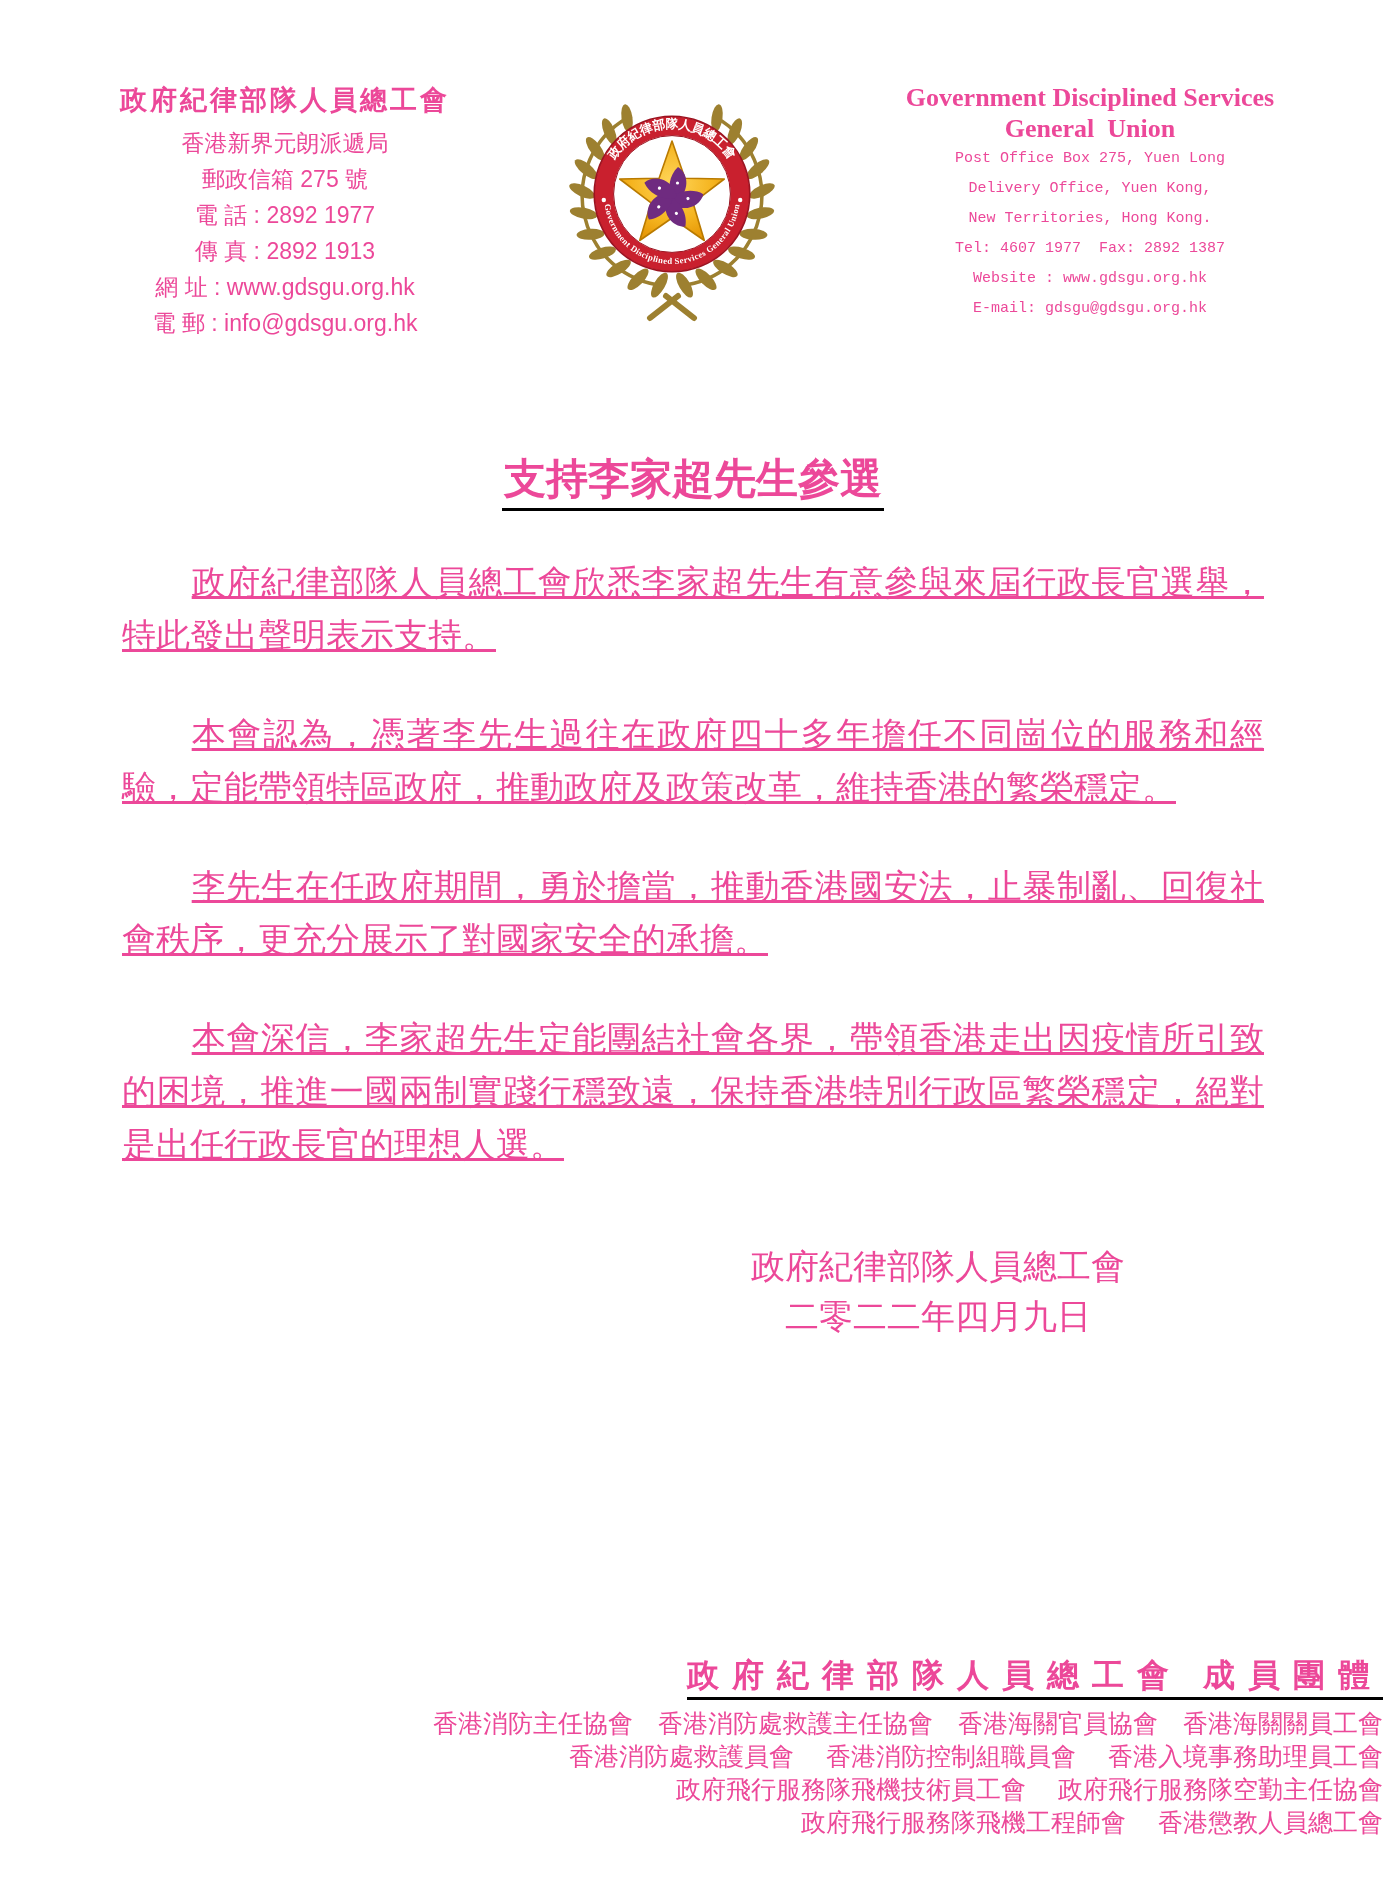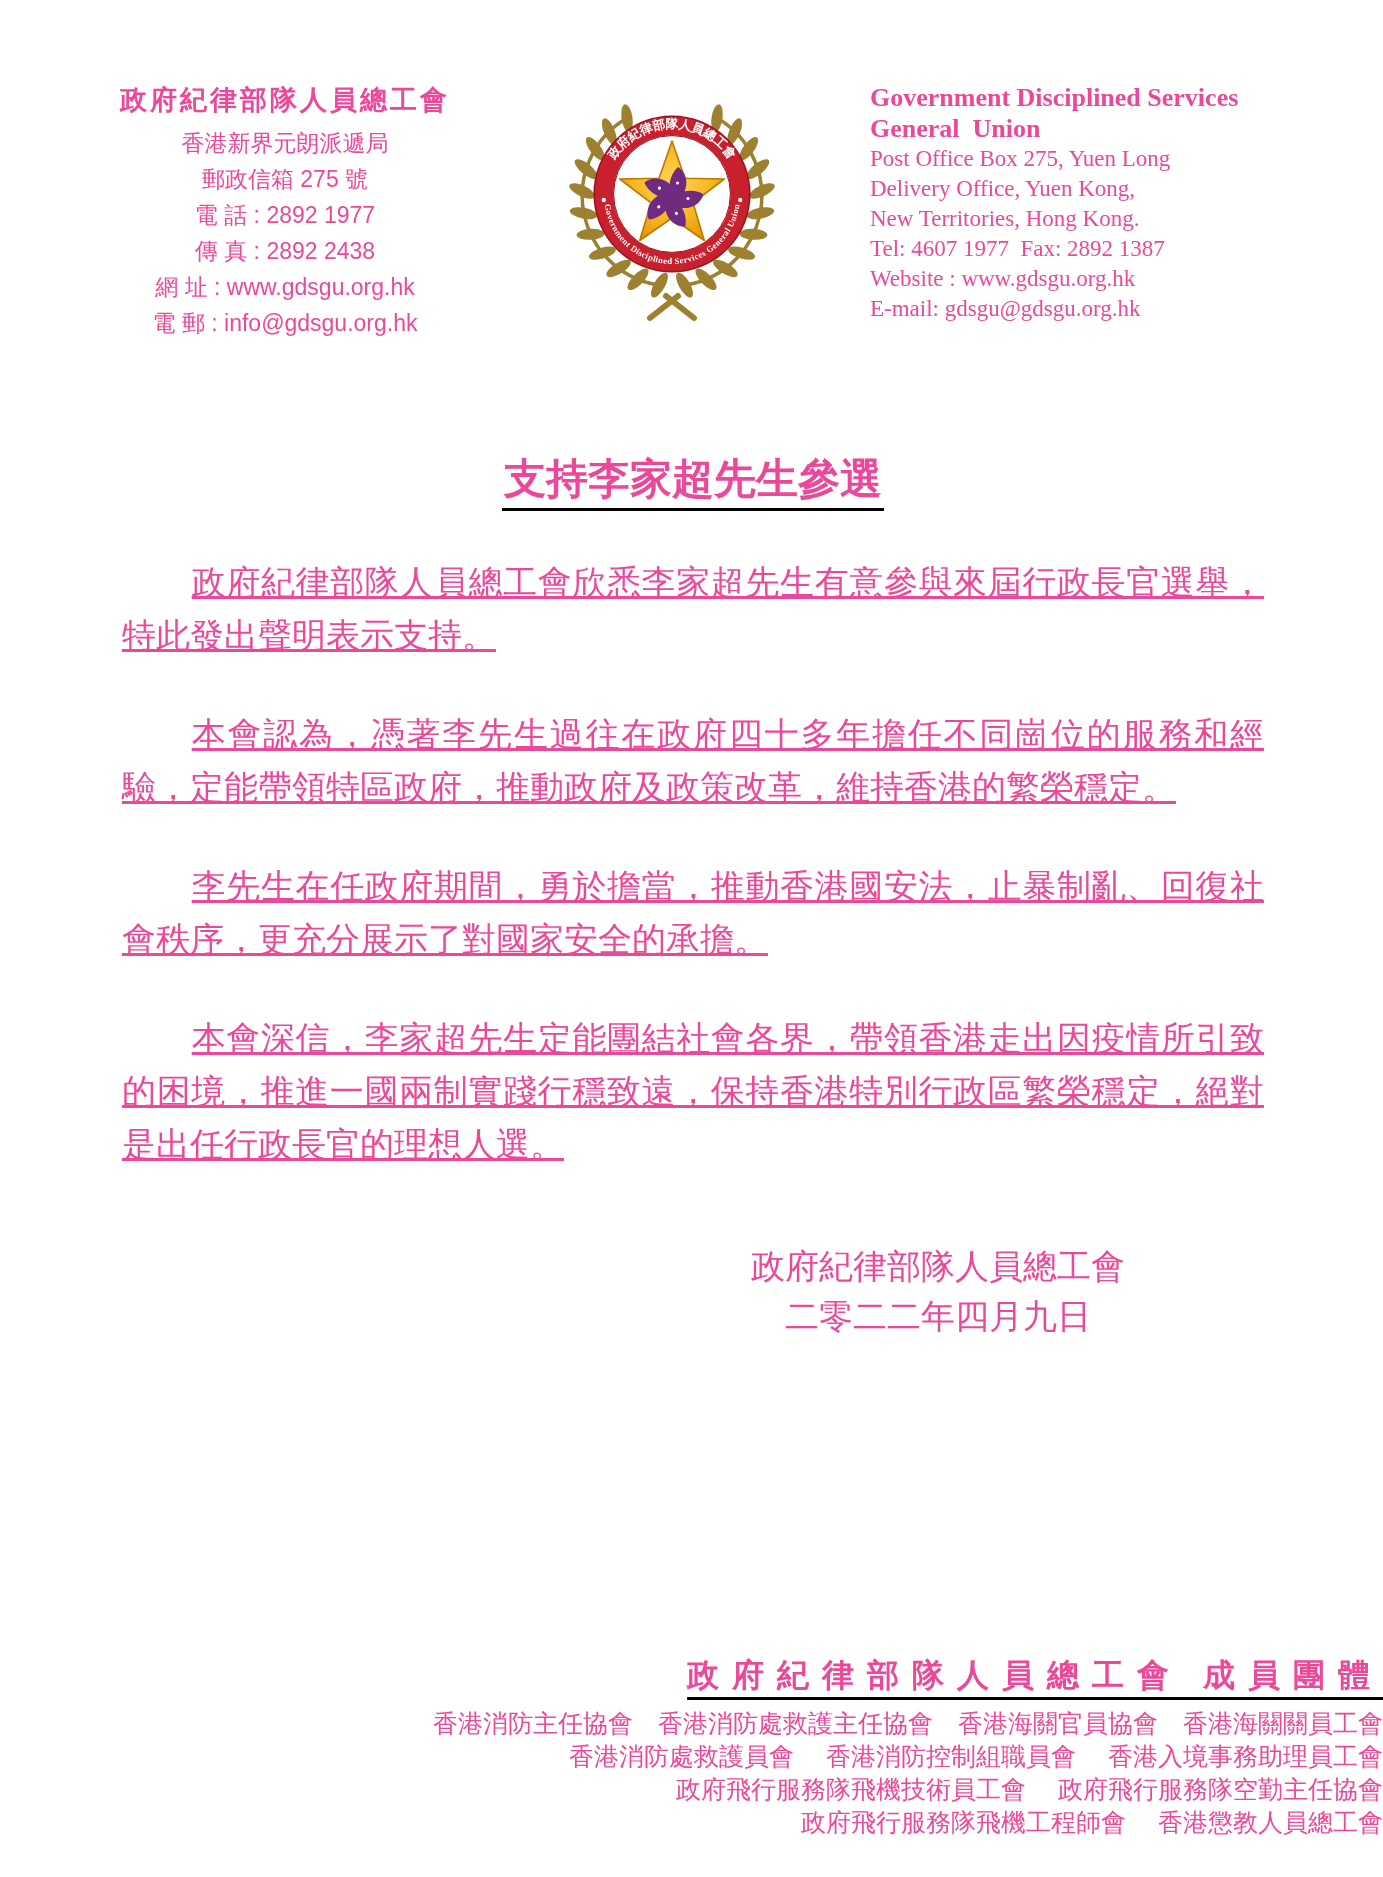--- a/index.html
+++ b/index.html
@@ -12,25 +12,25 @@
   .header-left { position:absolute; left:115px; top:82px; width:340px; text-align:center; }
   .header-left .org {
     font-family:"Liberation Serif", serif; font-weight:bold;
     font-size:27px; letter-spacing:3px; margin-bottom:7px; white-space:pre-wrap;
   }
   .header-left .line { font-size:23px; line-height:36px; white-space:pre-wrap; }
 
   .logo-wrap { position:absolute; left:552px; top:84px; width:240px; height:240px; }
 
   .header-right {
-    position:absolute; left:870px; top:82px; width:440px; 
+    position:absolute; left:870px; top:82px; width:440px; text-align:center;
     font-family:"Liberation Serif", serif;
   }
   .header-right .org { font-weight:bold; font-size:26px; line-height:31px; white-space:pre-wrap; }
-  .header-right .line { font-size:23px; line-height:30px; white-space:pre-wrap; }
+  .header-right .line { font-size:15px; line-height:30px; white-space:pre-wrap;font-family:Liberation Mono, monospace; }
 
   
   .content { position:absolute; left:122px; top:454px; width:1142px; }
   .doc-title { text-align:center; font-size:42px; font-weight:bold; line-height:50px; margin:0 0 52px 0; }
   .doc-title .underline { border-bottom:3px solid #000; padding:0 2px 6px 2px;margin-top:28px; }
   p.body-par {
     font-size:34px; line-height:53px; text-align:justify; text-indent:2.05em;
     margin:0 0 46px 0;
     text-decoration:underline;
   }
@@ -51,21 +51,21 @@
 </head>
 <body>
 
 <div class="page">
 
   <div class="header-left">
     <div class="org">政府紀律部隊人員總工會</div>
     <div class="line">香港新界元朗派遞局</div>
     <div class="line">郵政信箱 275 號</div>
     <div class="line">電 話 : 2892 1977</div>
-    <div class="line">傳 真 : 2892 2438</div>
+    <div class="line">傳 真 : 2892 1913</div>
     <div class="line">網 址 : www.gdsgu.org.hk</div>
     <div class="line">電 郵 : info@gdsgu.org.hk</div>
   </div>
 
   <div class="logo-wrap">
     <svg viewBox="0 0 240 240" width="240" height="240">
       <defs>
         <radialGradient id="starGrad" cx="50%" cy="42%" r="65%">
           <stop offset="0%" stop-color="#ffd65a"></stop>
           <stop offset="60%" stop-color="#f5b41f"></stop>

